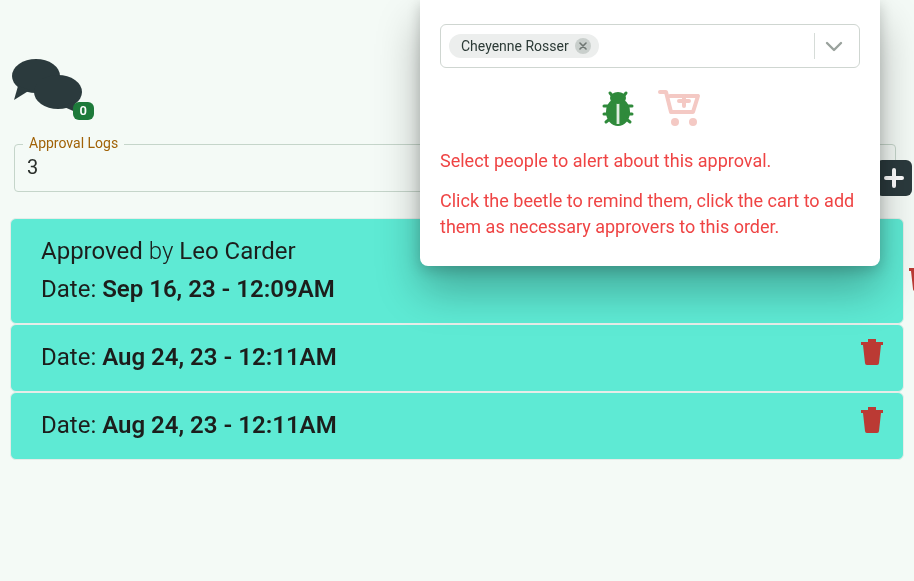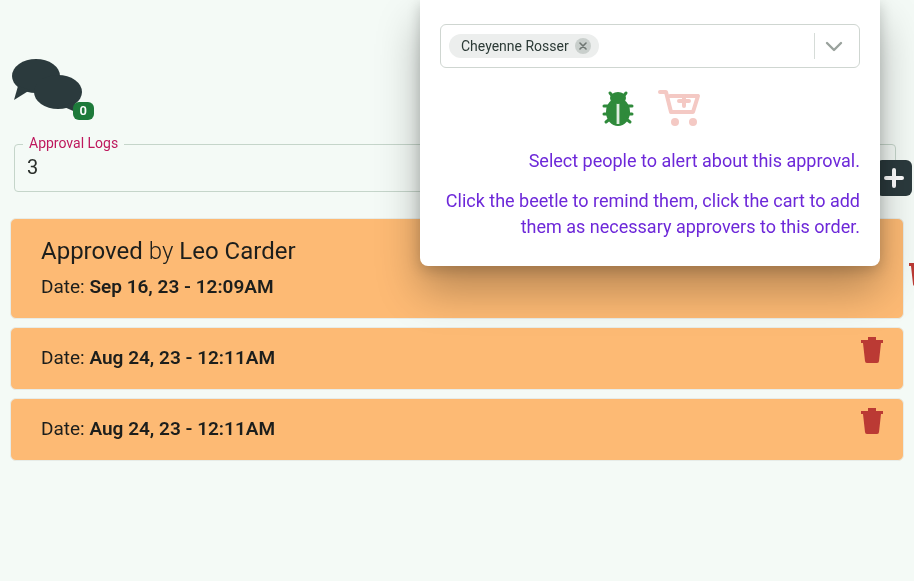--- a/index.html
+++ b/index.html
@@ -42,21 +42,21 @@
     padding: 10px 12px 12px 12px;
     background: #f4faf6;
   }
   .approval-logs .legend {
     position: absolute;
     top: -10px;
     left: 8px;
     background: #f4faf6;
     padding: 0 6px;
     font-size: 14px;
-    color: #be185d;
+    color: #a16207;
   }
   .approval-logs .count {
     font-size: 20px;
     color: #2a2f2b;
   }
 
   
   .add-btn {
     position: absolute;
     top: 160px;
@@ -73,36 +73,35 @@
   .add-btn svg { display: block; }
 
   
   .logs {
     position: absolute;
     top: 218px;
     left: 10px;
     width: 894px;
   }
   .log-card {
-    background: #fdba74;
+    background: #5eead4;
     border: 1px solid #e7ece8;
     border-radius: 6px;
-    margin-bottom: 8px;
     padding: 18px 22px 20px 30px;
     position: relative;
   }
   .log-title {
     font-size: 24px;
     color: #1c1e1c;
     margin-bottom: 10px;
   }
   .log-title .thin { font-weight: 300; }
   .log-title .name { font-weight: 400; }
   .log-date {
-    font-size: 19px;
+    font-size: 24px;
     color: #1c1e1c;
   }
   .log-date .label { font-weight: 400; }
   .log-date .value { font-weight: 600; }
   .trash {
     position: absolute;
     right: 20px;
     bottom: 22px;
     cursor: pointer;
   }
@@ -156,23 +155,22 @@
     color: #9aa29d;
   }
   .popover .icon-row {
     text-align: center;
     margin-bottom: 18px;
   }
   .popover .icon-row svg { margin: 0 6px; vertical-align: middle; }
   .popover p {
     font-size: 18px;
     line-height: 1.45;
-    color: #6d28d9;
+    color: #ef4444;
     margin-bottom: 14px;
-    text-align: right;
   }
   .popover p:last-child { margin-bottom: 0; }
 </style>
 </head>
 <body>
 
 <div class="chat-block">
   <svg class="chat-svg" width="78" height="60" viewBox="0 0 78 60">
     <g fill="#2b3a3d">
       <ellipse cx="26" cy="20" rx="24" ry="17"></ellipse>

